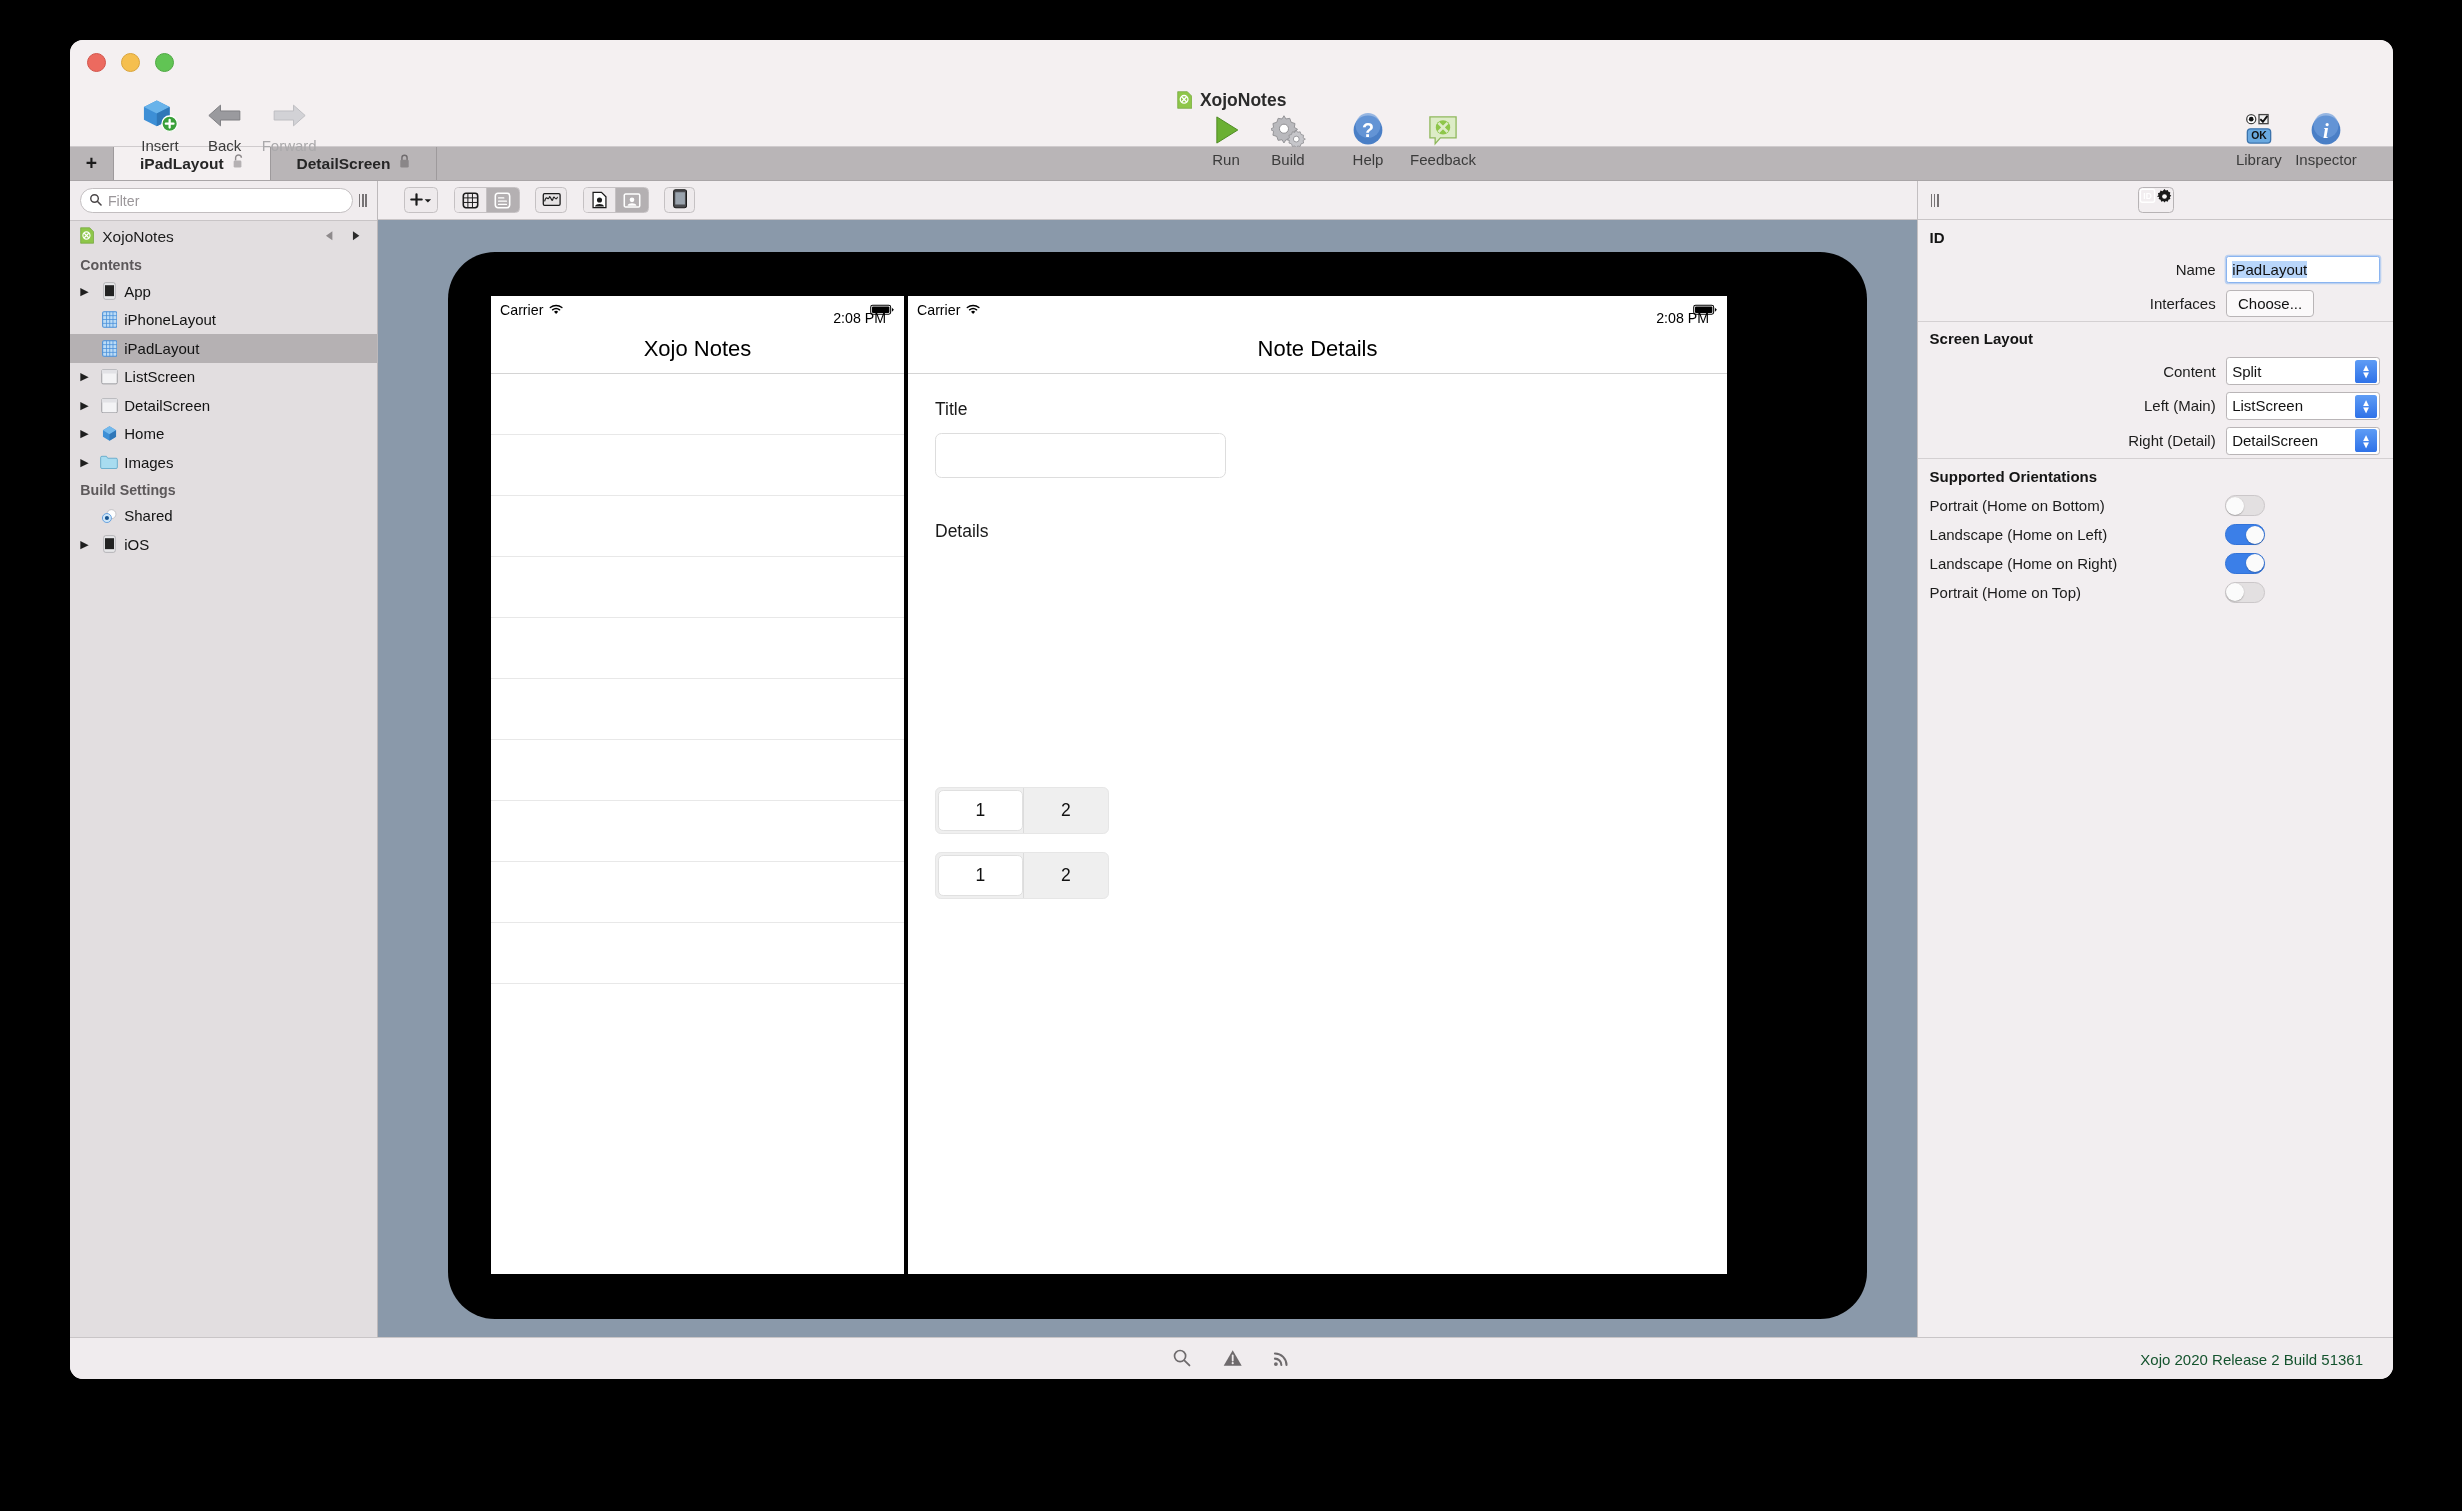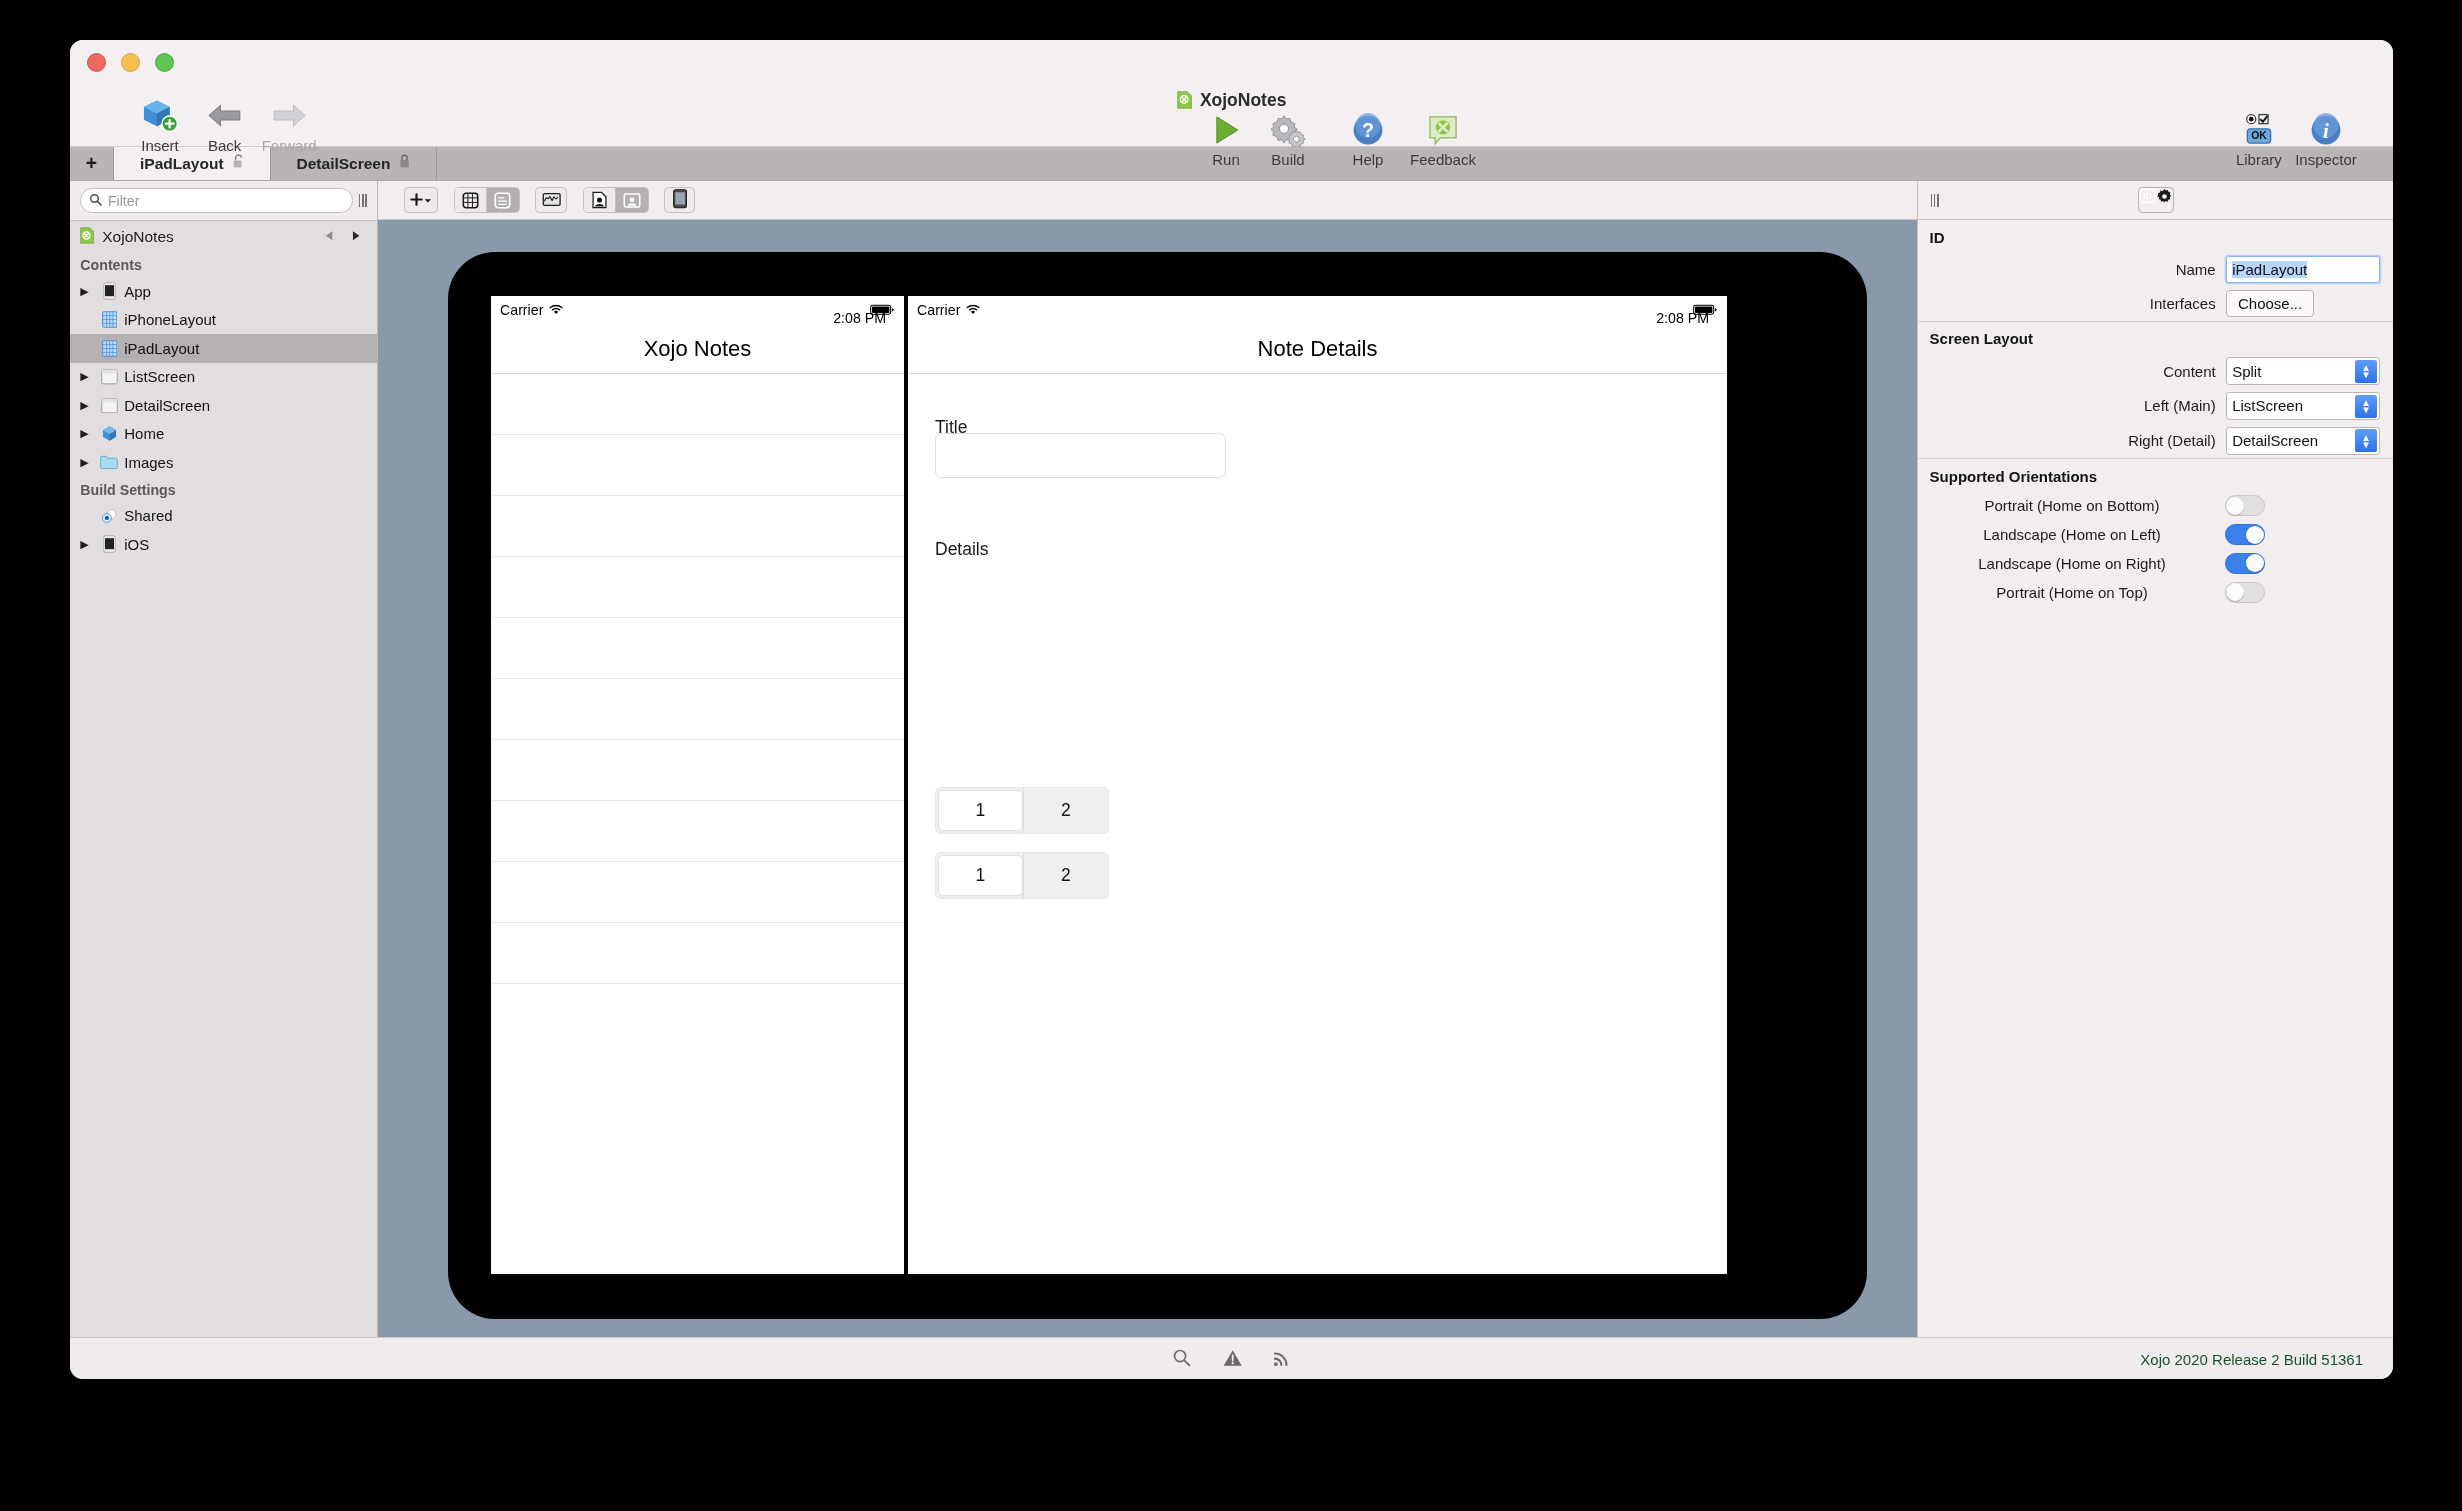--- a/index.html
+++ b/index.html
@@ -181,21 +181,21 @@
   .navbar {
     height: 48px; display: flex; align-items: center; justify-content: center;
     font-size: 22px; color: #000;
   }
   .navbar-sep { height: 1.3px; background: #d4d4d4; }
 
   .table-rows { position: relative; }
   .trow { height: 61px; border-bottom: 0.6px solid #e8e8e8; }
 
   
-  .lbl-ctl { position: absolute; font-size: 17.5px; color: #1a1a1a; margin-top: 18px; }
+  .lbl-ctl { position: absolute; font-size: 17.5px; color: #1a1a1a; }
   .tf-ctl {
     position: absolute; background: #fff;
     border: 0.6px solid #dddddd; border-radius: 6.5px;
   }
   .segctl {
     position: absolute; display: flex; height: 47px;
     background: #efefef; border-radius: 5.8px; overflow: hidden;
     border: 0.6px solid #e6e6e6;
   }
   .segctl > div {
@@ -224,21 +224,21 @@
 
   .insp-section {
     font-size: 15px; font-weight: bold; color: #141414;
     padding: 9px 0 6.5px 11.6px;
   }
   .insp-divider { height: 0.6px; background: #d4d0d2; }
   .insp-row {
     display: flex; align-items: center; justify-content: flex-end;
     gap: 10.3px; padding: 3.2px 13px 3.2px 11.6px; min-height: 34px;
   }
-  .insp-label { font-size: 15px; color: #1c1c1c; text-align: center; }
+  .insp-label { font-size: 15px; color: #1c1c1c; text-align: left; }
   .insp-control { width: 154px; display: flex; align-items: center; gap: 6.5px; }
 
   .insp-input {
     flex: 1; height: 27px; background: #fff;
     border: 0.6px solid #b9b5b7; border-radius: 2.6px;
     display: flex; align-items: center; padding: 0 5.2px;
     font-size: 15px; color: #111;
   }
   .insp-input.focused {
     border: 1.3px solid #8ab4f0; box-shadow: 0 0 0 1.3px rgba(120,170,240,.45);

